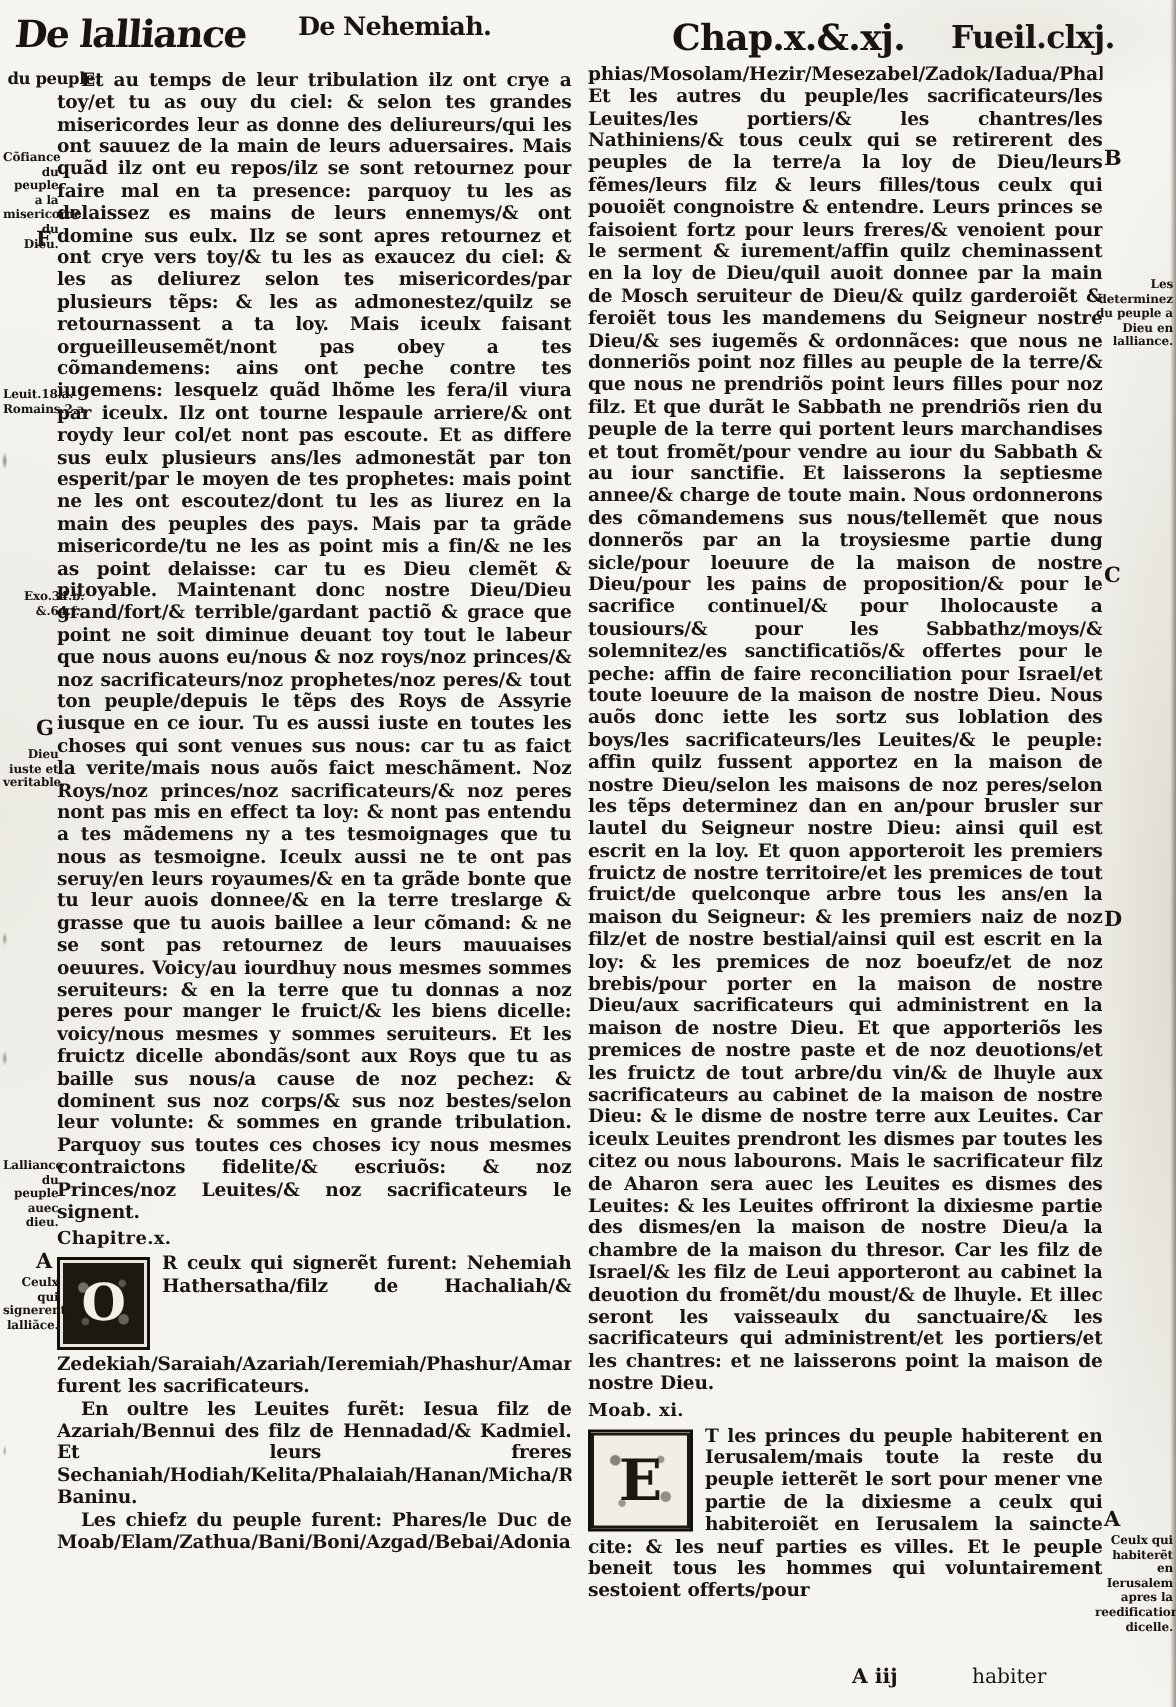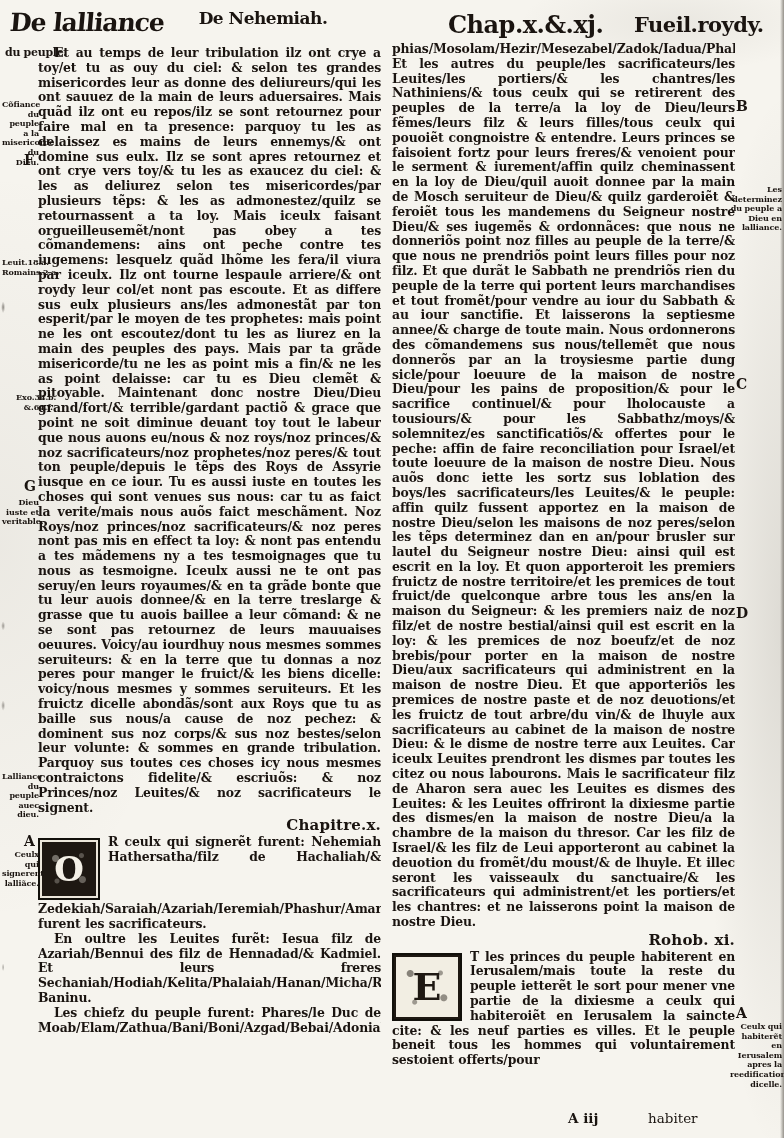--- a/index.html
+++ b/index.html
@@ -29,21 +29,21 @@
   .chapter-ref{position:absolute;left:448px;top:10px;width:190px;
       font-size:24px;font-weight:700;letter-spacing:-.5px}
   .folio{position:absolute;left:634px;top:12px;font-size:21px;font-weight:700;letter-spacing:-.5px}
 
   .col{position:absolute;width:343px;text-align:justify;font-size:12.4px;line-height:14.8px;
       font-weight:700;letter-spacing:-.15px;word-spacing:.4px}
   .col-left{left:38px;top:46px;height:1056px;overflow:hidden}
   .col-right{left:392px;top:42px;height:1064px;overflow:hidden}
   .para{text-indent:16px;margin:0}
   .para.noindent{text-indent:0}
-  .chapter-heading{text-align:right;text-indent:0;font-size:15px;font-weight:700;
+  .chapter-heading{text-align:left;text-indent:0;font-size:12px;font-weight:700;
       margin:3px 0 2px 0;letter-spacing:.2px}
 
   .drop-cap{float:left;width:58px;height:58px;margin:3px 8px 2px 0;position:relative;
       display:flex;align-items:center;justify-content:center;
       background:#1e1812;border:2px solid #12100b;box-shadow:inset 0 0 0 2px #ece7db}
   .drop-cap::before{content:"";position:absolute;inset:5px;
       background:
         radial-gradient(circle at 22% 28%, rgba(242,238,228,.40) 0 3px, transparent 4px),
         radial-gradient(circle at 78% 72%, rgba(242,238,228,.34) 0 3px, transparent 4px),
         radial-gradient(circle at 76% 22%, rgba(242,238,228,.28) 0 2px, transparent 3px),
@@ -71,34 +71,34 @@
 </head>
 <body>
 
 <div class="page">
   <div class="texture"></div>
 
   <div class="running-title bl">De lalliance</div>
   <div class="running-sub bl">du peuple.</div>
   <div class="book-title bl">De Nehemiah.</div>
   <div class="chapter-ref bl">Chap.x.&amp;.xj.</div>
-  <div class="folio bl">Fueil.roydy.</div>
+  <div class="folio bl">Fueil.clxj.</div>
 
   <div class="col col-left">
       <div class="para">Et au temps de leur tribulation ilz ont crye a toy/et tu as ouy du ciel: &amp; selon tes grandes misericordes leur as donne des deliureurs/qui les ont sauuez de la main de leurs aduersaires. Mais quãd ilz ont eu repos/ilz se sont retournez pour faire mal en ta presence: parquoy tu les as delaissez es mains de leurs ennemys/&amp; ont domine sus eulx. Ilz se sont apres retournez et ont crye vers toy/&amp; tu les as exaucez du ciel: &amp; les as deliurez selon tes misericordes/par plusieurs tẽps: &amp; les as admonestez/quilz se retournassent a ta loy. Mais iceulx faisant orgueilleusemẽt/nont pas obey a tes cõmandemens: ains ont peche contre tes iugemens: lesquelz quãd lhõme les fera/il viura par iceulx. Ilz ont tourne lespaule arriere/&amp; ont roydy leur col/et nont pas escoute. Et as differe sus eulx plusieurs ans/les admonestãt par ton esperit/par le moyen de tes prophetes: mais point ne les ont escoutez/dont tu les as liurez en la main des peuples des pays. Mais par ta grãde misericorde/tu ne les as point mis a fin/&amp; ne les as point delaisse: car tu es Dieu clemẽt &amp; pitoyable. Maintenant donc nostre Dieu/Dieu grand/fort/&amp; terrible/gardant pactiõ &amp; grace que point ne soit diminue deuant toy tout le labeur que nous auons eu/nous &amp; noz roys/noz princes/&amp; noz sacrificateurs/noz prophetes/noz peres/&amp; tout ton peuple/depuis le tẽps des Roys de Assyrie iusque en ce iour. Tu es aussi iuste en toutes les choses qui sont venues sus nous: car tu as faict la verite/mais nous auõs faict meschãment. Noz Roys/noz princes/noz sacrificateurs/&amp; noz peres nont pas mis en effect ta loy: &amp; nont pas entendu a tes mãdemens ny a tes tesmoignages que tu nous as tesmoigne. Iceulx aussi ne te ont pas seruy/en leurs royaumes/&amp; en ta grãde bonte que tu leur auois donnee/&amp; en la terre treslarge &amp; grasse que tu auois baillee a leur cõmand: &amp; ne se sont pas retournez de leurs mauuaises oeuures. Voicy/au iourdhuy nous mesmes sommes seruiteurs: &amp; en la terre que tu donnas a noz peres pour manger le fruict/&amp; les biens dicelle: voicy/nous mesmes y sommes seruiteurs. Et les fruictz dicelle abondãs/sont aux Roys que tu as baille sus nous/a cause de noz pechez: &amp; dominent sus noz corps/&amp; sus noz bestes/selon leur volunte: &amp; sommes en grande tribulation. Parquoy sus toutes ces choses icy nous mesmes contraictons fidelite/&amp; escriuõs: &amp; noz Princes/noz Leuites/&amp; noz sacrificateurs le signent.</div>
       <div class="chapter-heading">Chapitre.x.</div>
       <div class="para noindent"><span class="drop-cap">
           <span class="letter">O</span>
         </span>R ceulx qui signerẽt furent: Nehemiah Hathersatha/filz de Hachaliah/&amp; Zedekiah/Saraiah/Azariah/Ieremiah/Phashur/Amariah/Malchiah/Hatus/Sebaniah/Maluch/Harim/Merimoth/Obadiah/Daniel/Genthon/Baruch/Mosolam/Abiah/Miamin/Maaziah/Belgai/Semeiah/iceulx furent les sacrificateurs.</div>
       <div class="para">En oultre les Leuites furẽt: Iesua filz de Azariah/Bennui des filz de Hennadad/&amp; Kadmiel. Et leurs freres Sechaniah/Hodiah/Kelita/Phalaiah/Hanan/Micha/Rohob/Hasebiah/Zacur/Serebiah/Sabaniah/Hodiah/Bani/&amp; Baninu.</div>
       <div class="para">Les chiefz du peuple furent: Phares/le Duc de Moab/Elam/Zathua/Bani/Boni/Azgad/Bebai/Adoniah/Begoai/Adin/Ater/Hezekiah/Azur/Hodiah/Hasum/Bezai/Hariph/Anathoth/Nebai/Mag</div>
     </div>
   <div class="col col-right">
       <div class="para noindent">phias/Mosolam/Hezir/Mesezabel/Zadok/Iadua/Phalatiah/Hanan/Anaiah/Hosea/Hananiah/Hasub/Halohes/Phaleha/Sobek/Rehum/Hasebnah/Maasiah/Ahiah/Hanan/Anan/Maluch/Harim/Baanah. Et les autres du peuple/les sacrificateurs/les Leuites/les portiers/&amp; les chantres/les Nathiniens/&amp; tous ceulx qui se retirerent des peuples de la terre/a la loy de Dieu/leurs fẽmes/leurs filz &amp; leurs filles/tous ceulx qui pouoiẽt congnoistre &amp; entendre. Leurs princes se faisoient fortz pour leurs freres/&amp; venoient pour le serment &amp; iurement/affin quilz cheminassent en la loy de Dieu/quil auoit donnee par la main de Mosch seruiteur de Dieu/&amp; quilz garderoiẽt &amp; feroiẽt tous les mandemens du Seigneur nostre Dieu/&amp; ses iugemẽs &amp; ordonnãces: que nous ne donneriõs point noz filles au peuple de la terre/&amp; que nous ne prendriõs point leurs filles pour noz filz. Et que durãt le Sabbath ne prendriõs rien du peuple de la terre qui portent leurs marchandises et tout fromẽt/pour vendre au iour du Sabbath &amp; au iour sanctifie. Et laisserons la septiesme annee/&amp; charge de toute main. Nous ordonnerons des cõmandemens sus nous/tellemẽt que nous donnerõs par an la troysiesme partie dung sicle/pour loeuure de la maison de nostre Dieu/pour les pains de proposition/&amp; pour le sacrifice continuel/&amp; pour lholocauste a tousiours/&amp; pour les Sabbathz/moys/&amp; solemnitez/es sanctificatiõs/&amp; offertes pour le peche: affin de faire reconciliation pour Israel/et toute loeuure de la maison de nostre Dieu. Nous auõs donc iette les sortz sus loblation des boys/les sacrificateurs/les Leuites/&amp; le peuple: affin quilz fussent apportez en la maison de nostre Dieu/selon les maisons de noz peres/selon les tẽps determinez dan en an/pour brusler sur lautel du Seigneur nostre Dieu: ainsi quil est escrit en la loy. Et quon apporteroit les premiers fruictz de nostre territoire/et les premices de tout fruict/de quelconque arbre tous les ans/en la maison du Seigneur: &amp; les premiers naiz de noz filz/et de nostre bestial/ainsi quil est escrit en la loy: &amp; les premices de noz boeufz/et de noz brebis/pour porter en la maison de nostre Dieu/aux sacrificateurs qui administrent en la maison de nostre Dieu. Et que apporteriõs les premices de nostre paste et de noz deuotions/et les fruictz de tout arbre/du vin/&amp; de lhuyle aux sacrificateurs au cabinet de la maison de nostre Dieu: &amp; le disme de nostre terre aux Leuites. Car iceulx Leuites prendront les dismes par toutes les citez ou nous labourons. Mais le sacrificateur filz de Aharon sera auec les Leuites es dismes des Leuites: &amp; les Leuites offriront la dixiesme partie des dismes/en la maison de nostre Dieu/a la chambre de la maison du thresor. Car les filz de Israel/&amp; les filz de Leui apporteront au cabinet la deuotion du fromẽt/du moust/&amp; de lhuyle. Et illec seront les vaisseaulx du sanctuaire/&amp; les sacrificateurs qui administrent/et les portiers/et les chantres: et ne laisserons point la maison de nostre Dieu.</div>
-      <div class="chapter-heading">Rohob. xi.</div>
+      <div class="chapter-heading">Moab. xi.</div>
       <div class="para noindent"><span class="drop-cap light">
           <span class="letter">E</span>
         </span>T les princes du peuple habiterent en Ierusalem/mais toute la reste du peuple ietterẽt le sort pour mener vne partie de la dixiesme a ceulx qui habiteroiẽt en Ierusalem la saincte cite: &amp; les neuf parties es villes. Et le peuple beneit tous les hommes qui voluntairement sestoient offerts/pour</div>
     </div>
 
   <div class="signature">A iij</div>
   <div class="catchword">habiter</div>
 
   <div class="edge-right"></div>
 <div class="mnote side-left" style="top: 100px;">Cõfiance du peuple a la misericorde du Dieu.</div>

